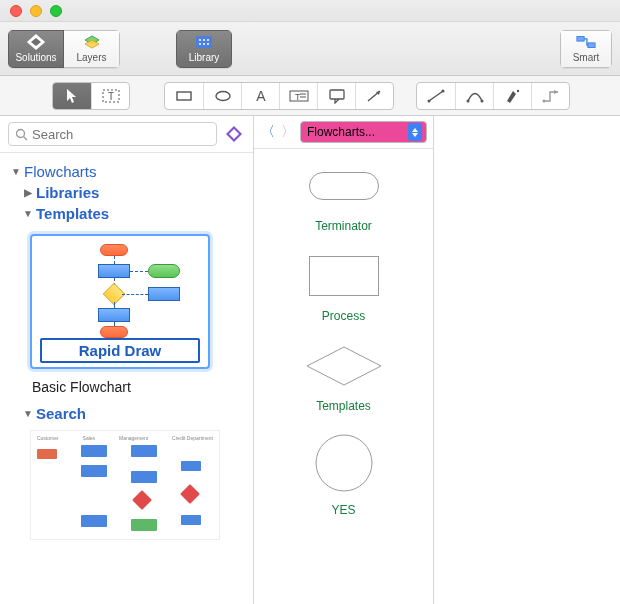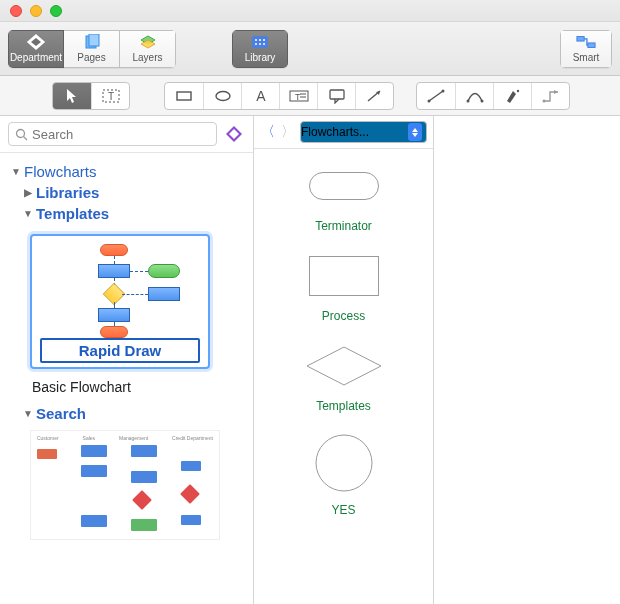--- a/index.html
+++ b/index.html
@@ -45,21 +45,21 @@
   .thumb-canvas { height:90px; position:relative; }
   .rd-band { margin-top:4px; border:2px solid #1d5cc0; background:#fff; color:#1d5cc0; font-weight:700; font-size:15px; text-align:center; padding:2px 0; border-radius:2px; }
   .thumb-title { font-size:14px; color:#222; padding:6px 0 8px 22px; }
   .sample-thumb { margin:6px 0 0 20px; width:190px; height:110px; background:#fff; border:1px solid #eee; position:relative; }
 
   .libpane { width:180px; border-right:1px solid #d6d6d6; display:flex; flex-direction:column; }
   .libhdr { display:flex; align-items:center; gap:4px; padding:5px 6px; border-bottom:1px solid #e0e0e0; }
   .navarrow { width:16px; height:18px; display:flex; align-items:center; justify-content:center; font-size:14px; cursor:pointer; }
   .navarrow.back { color:#2a6fe0; }
   .navarrow.fwd { color:#b8b8b8; }
-  .libselect { flex:1; height:22px; border:1px solid #bcbcbc; border-radius:4px; background:#0369a1; display:flex; align-items:center; justify-content:space-between; padding:0 4px 0 0; font-size:12px; cursor:pointer; }
+  .libselect { flex:1; height:22px; border:1px solid #bcbcbc; border-radius:4px; background:#ec4899; display:flex; align-items:center; justify-content:space-between; padding:0 4px 0 6px; font-size:12px; cursor:pointer; }
   .stepper { width:14px; height:18px; background:#3b82f6; border-radius:3px; display:flex; flex-direction:column; align-items:center; justify-content:center; }
   .stepper div { width:0; height:0; border-left:3px solid transparent; border-right:3px solid transparent; }
   .stepper .up { border-bottom:4px solid #fff; margin-bottom:1px; }
   .stepper .dn { border-top:4px solid #fff; }
 
   .shapes { flex:1; overflow:auto; padding:14px 0; }
   .shape-item { display:flex; flex-direction:column; align-items:center; margin-bottom:20px; cursor:grab; }
   .shape-box { width:86px; height:46px; display:flex; align-items:center; justify-content:center; }
   .terminator { width:70px; height:28px; border:1px solid #9a9a9a; border-radius:14px; background:#fff; }
   .process { width:70px; height:40px; border:1px solid #9a9a9a; background:#fff; }
@@ -92,30 +92,21 @@
 <div class="maintool">
   <div class="segment">
     <div class="seg-btn active">
       <div class="seg-icon">
         <svg width="20" height="16" viewBox="0 0 20 16">
             <polygon points="10,1 18,8 10,15 2,8" fill="#ffffff" stroke="#ffffff" stroke-width="0"></polygon>
             <polygon points="10,1 18,8 10,15 2,8" fill="none" stroke="#ffffff" stroke-width="1.5"></polygon>
             <polygon points="10,4 15,8 10,12 5,8" fill="#6f6f6f"></polygon>
           </svg>
       </div>
-      <span class="seg-label">Department</span>
-    </div>
-    <div class="seg-btn">
-      <div class="seg-icon">
-        <svg width="18" height="16" viewBox="0 0 18 16">
-            <rect x="3" y="2" width="10" height="12" fill="#6fb7ff" stroke="#3d8de0"></rect>
-            <rect x="6" y="0" width="10" height="12" fill="#9fd0ff" stroke="#3d8de0"></rect>
-          </svg>
-      </div>
-      <span class="seg-label">Pages</span>
+      <span class="seg-label">Solutions</span>
     </div>
     <div class="seg-btn">
       <div class="seg-icon">
         <svg width="20" height="16" viewBox="0 0 20 16">
             <polygon points="10,2 17,6 10,10 3,6" fill="#7fd47a" stroke="#4aa845"></polygon>
             <polygon points="10,6 17,10 10,14 3,10" fill="#ffd24d" stroke="#d6a420" opacity="0.9"></polygon>
           </svg>
       </div>
       <span class="seg-label">Layers</span>
     </div>

